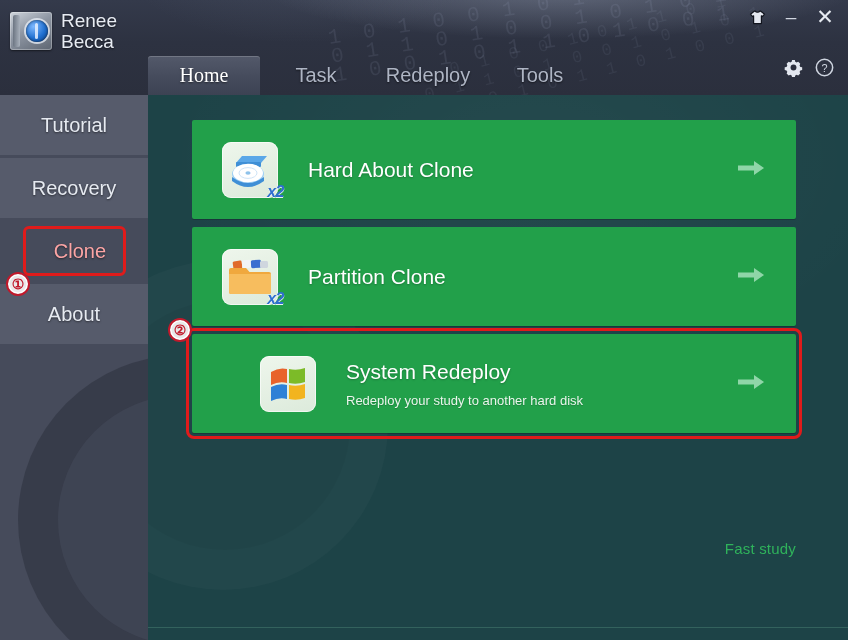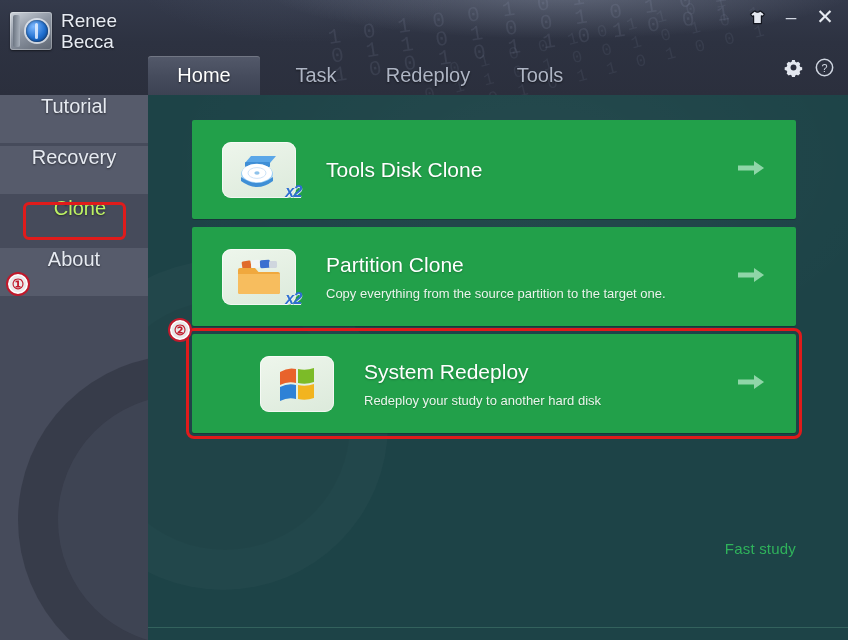--- a/index.html
+++ b/index.html
@@ -153,20 +153,21 @@
     text-shadow: 0 1px 2px rgba(0,0,0,0.55);
     cursor: pointer;
     background: transparent;
   }
   .tab.active {
     color: #ffffff;
     background: linear-gradient(180deg, #53596a 0%, #454b5c 55%, #3c4253 100%);
     border-top-left-radius: 3px;
     border-top-right-radius: 3px;
     box-shadow: inset 0 1px 0 rgba(255,255,255,0.18);
+    font-family: Liberation Serif, serif;
   }
 
   .head-tools {
     position: absolute;
     right: 14px; top: 58px;
     display: flex;
     align-items: center;
     gap: 12px;
   }
   .head-tools .ic { cursor: pointer; display:block; }
@@ -192,35 +193,35 @@
     position: absolute;
     left: 58px; top: 300px;
     width: 250px; height: 250px;
     border-radius: 50%;
     background: rgba(70,75,91,0.55);
     pointer-events: none;
   }
   .side-item {
     position: relative;
     z-index: 2;
-    height: 48px;
+    height: 60px;
     margin-bottom: 3px;
     display: flex;
-    align-items: flex-start;
+    align-items: center;
     justify-content: center;
     font-size: 20px;
     color: #e6eaf1;
     background: #565b6b;
     cursor: pointer;
     text-shadow: 0 1px 2px rgba(0,0,0,0.5);
   }
   .side-item:first-child { margin-top: 7px; }
   .side-item.active {
     background: transparent;
-    color: #bef264;
+    color: #fca5a5;
     padding-left: 12px;
   }
   .side-item.active .side-hl {
     position: absolute;
     left: 23px; top: 5px;
     right: 22px; bottom: 5px;
     border: 3px solid #e01b1b;
     border-radius: 6px;
     pointer-events: none;
   }
@@ -282,21 +283,21 @@
     box-shadow: 0 1px 0 rgba(0,0,0,0.18);
   }
   .card.highlighted {
     outline: 3px solid #e01b1b;
     outline-offset: 3px;
     padding-left: 38px;
   }
   .card-icon-wrap {
     position: relative;
     margin-left: 30px;
-    width: 74px; height: 56px;
+    width: 56px; height: 56px;
     border-radius: 9px;
     background: linear-gradient(160deg,#eef6ec 0%, #dceadb 100%);
     box-shadow: inset 0 0 0 1px rgba(255,255,255,0.6);
     display: flex;
     align-items: center;
     justify-content: center;
     flex: 0 0 auto;
   }
   .x2-badge {
     position: absolute;
@@ -457,21 +458,21 @@
             <rect x="8" y="12" width="25" height="5" rx="1" fill="#3f8fd6"></rect>
             <ellipse cx="20" cy="24" rx="16" ry="10" fill="#9fd0f5"></ellipse>
             <ellipse cx="20" cy="23" rx="15" ry="9.2" fill="#ffffff"></ellipse>
             <ellipse cx="20" cy="23" rx="9" ry="5.4" fill="none" stroke="#cfe4f7" stroke-width="1"></ellipse>
             <ellipse cx="20" cy="23" rx="2.6" ry="1.7" fill="#8fc2ea"></ellipse>
             <path d="M4 27 q16 12 32 0 v4 q-16 12 -32 0 z" fill="#3f8fd6"></path>
           </svg>
           <span class="x2-badge">x2</span>
         </div>
         <div class="card-text">
-          <div class="card-title">Tools Disk Clone</div>
+          <div class="card-title">Hard About Clone</div>
         </div>
         <span class="card-arrow">
           <svg width="30" height="20" viewBox="0 0 30 20" aria-hidden="true">
             <path d="M2 7.5 H18 V3 L28 10 L18 17 V12.5 H2 Z" fill="#8fd6a8"></path>
           </svg>
         </span>
       </div>
 
       <div class="card">
         <div class="card-icon-wrap">
@@ -480,21 +481,20 @@
             <rect x="15" y="3" width="9" height="8" rx="1.5" fill="#f2f4f6" transform="rotate(-5 19 7)"></rect>
             <rect x="24" y="3" width="10" height="8" rx="1.5" fill="#3b6fd0" transform="rotate(-3 29 7)"></rect>
             <rect x="33" y="4" width="8" height="7" rx="1.5" fill="#cfd6de" transform="rotate(-2 37 7)"></rect>
             <path d="M4 11 h15 l3.5 4 H42 a2 2 0 0 1 2 2 v18 a2 2 0 0 1 -2 2 H4 a2 2 0 0 1 -2 -2 V13 a2 2 0 0 1 2 -2 z" fill="#f0a83e"></path>
             <path d="M2 17 h42 v18 a2 2 0 0 1 -2 2 H4 a2 2 0 0 1 -2 -2 z" fill="#f7bd5e"></path>
           </svg>
           <span class="x2-badge">x2</span>
         </div>
         <div class="card-text">
           <div class="card-title">Partition Clone</div>
-          <div class="card-desc">Copy everything from the source partition to the target one.</div>
         </div>
         <span class="card-arrow">
           <svg width="30" height="20" viewBox="0 0 30 20" aria-hidden="true">
             <path d="M2 7.5 H18 V3 L28 10 L18 17 V12.5 H2 Z" fill="#8fd6a8"></path>
           </svg>
         </span>
       </div>
 
       <div class="card highlighted">
         <div class="card-icon-wrap">

